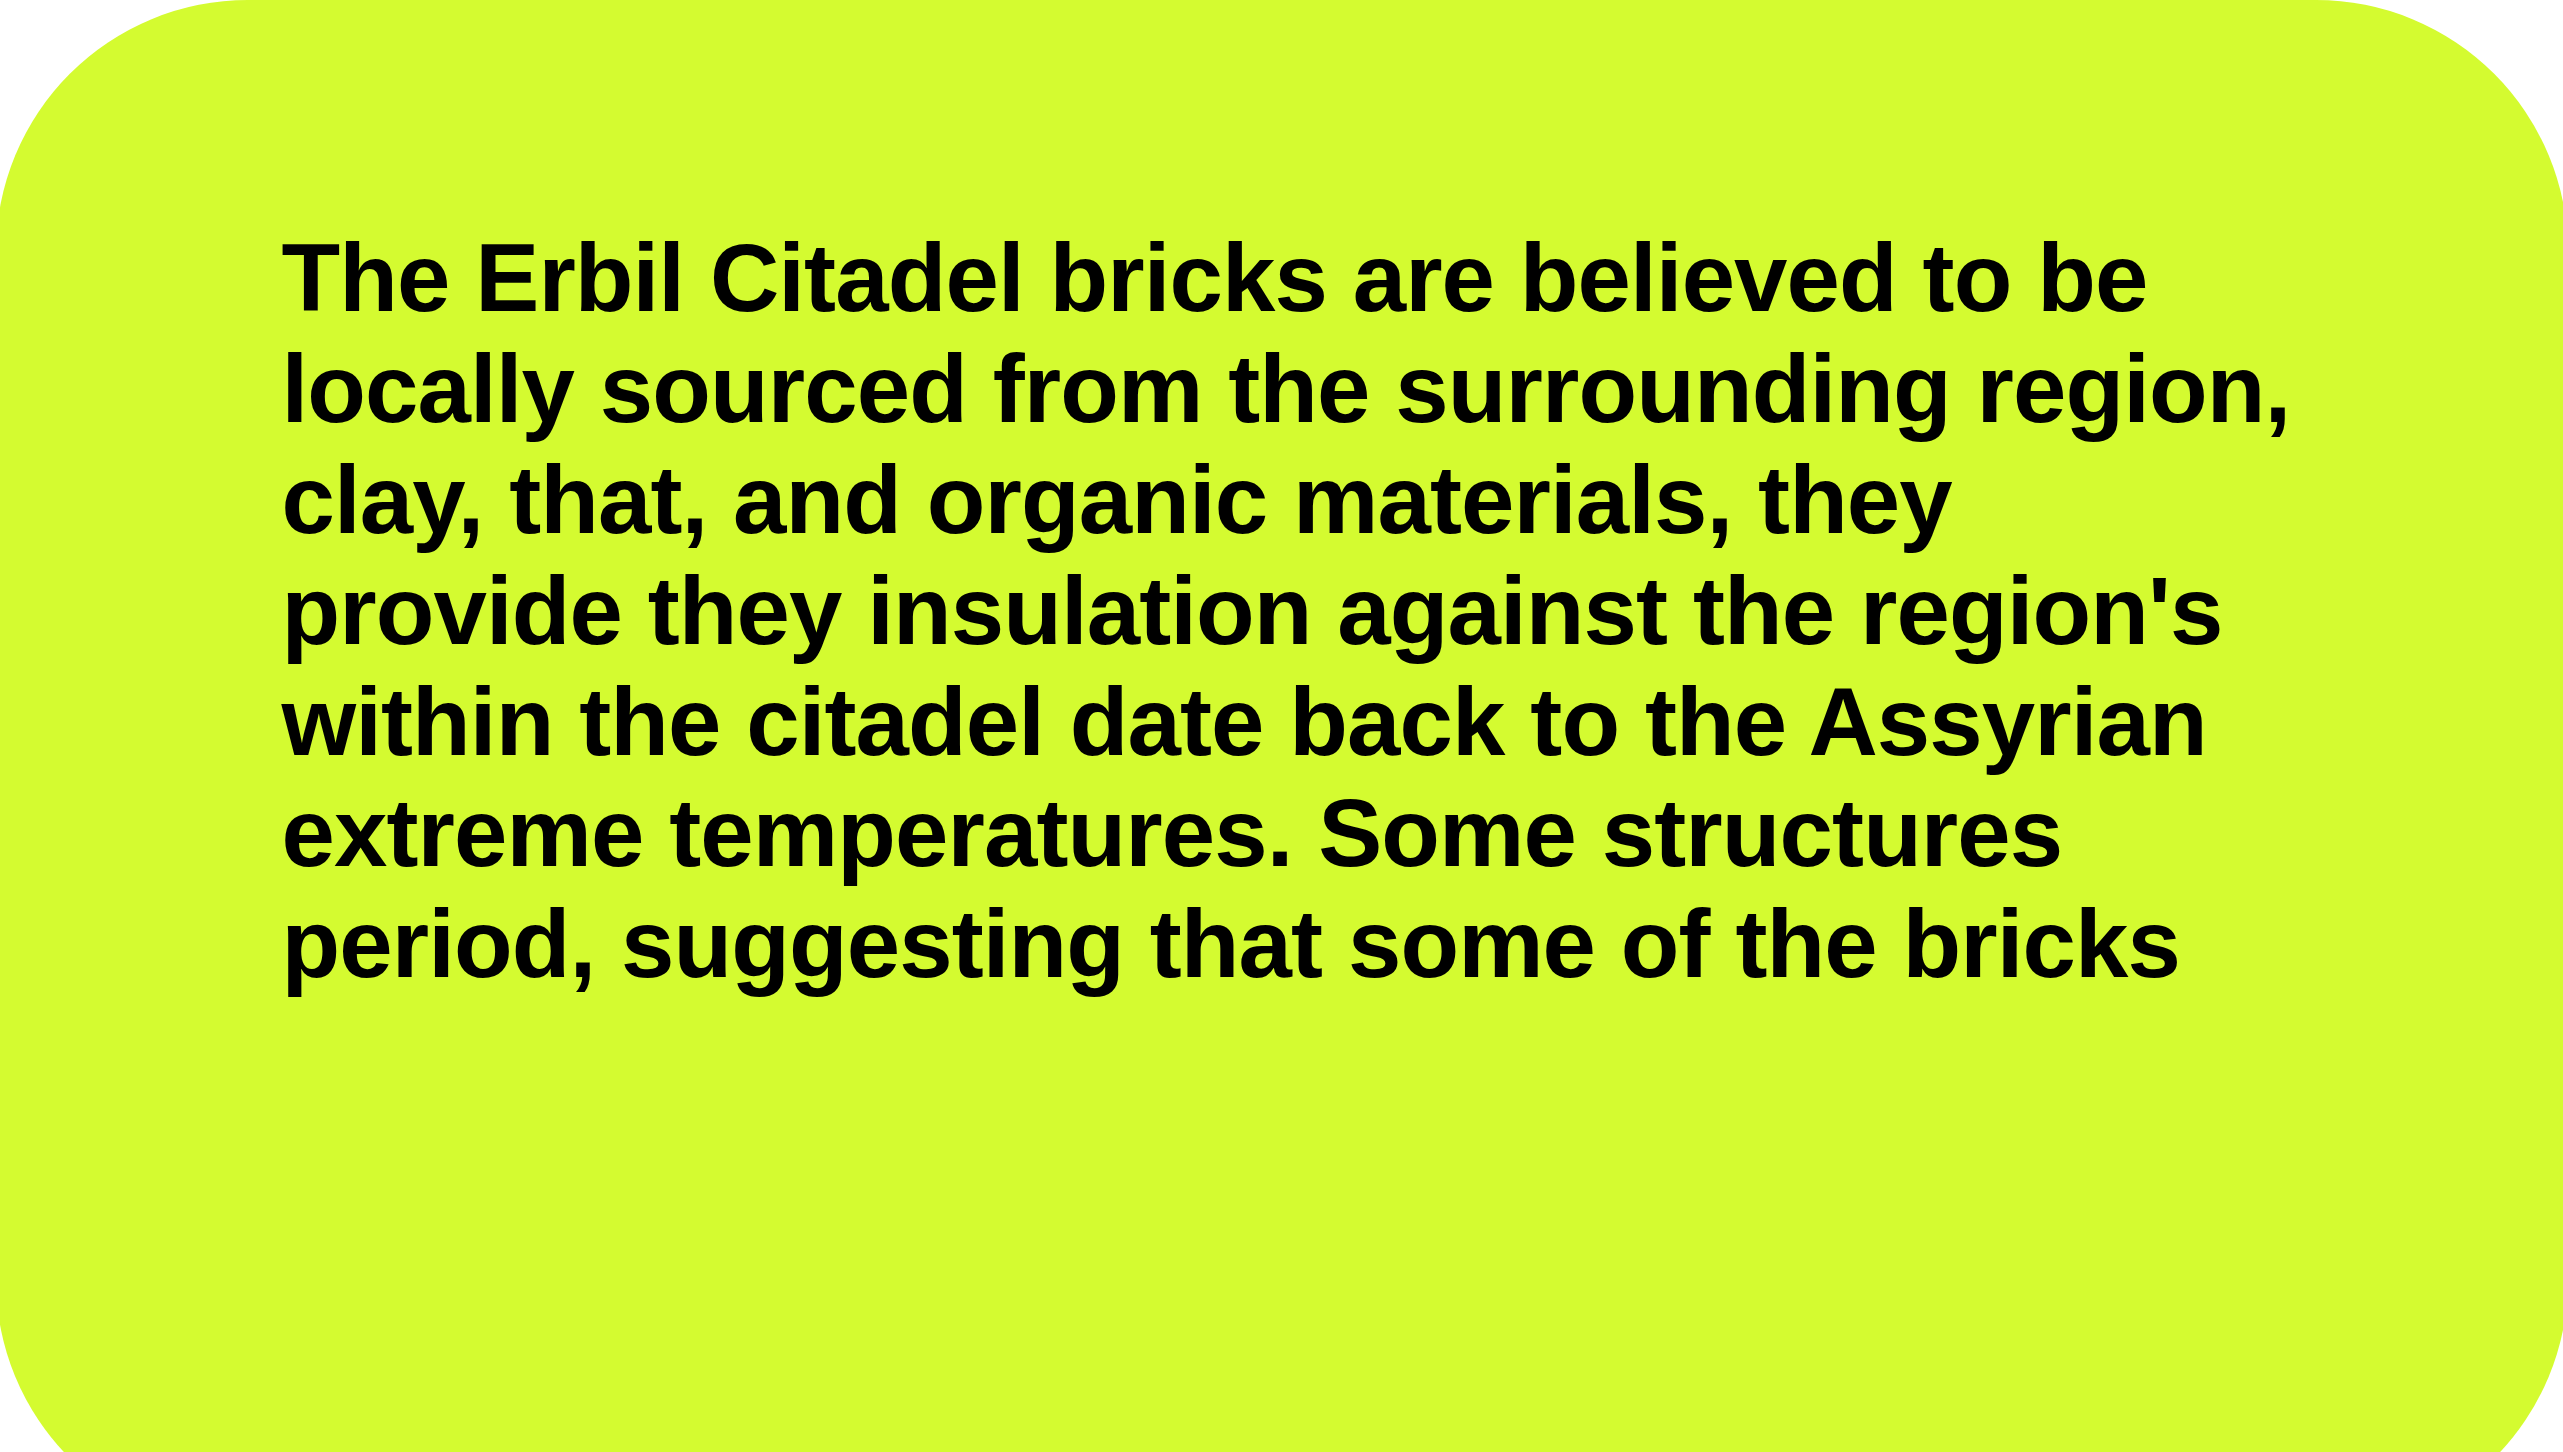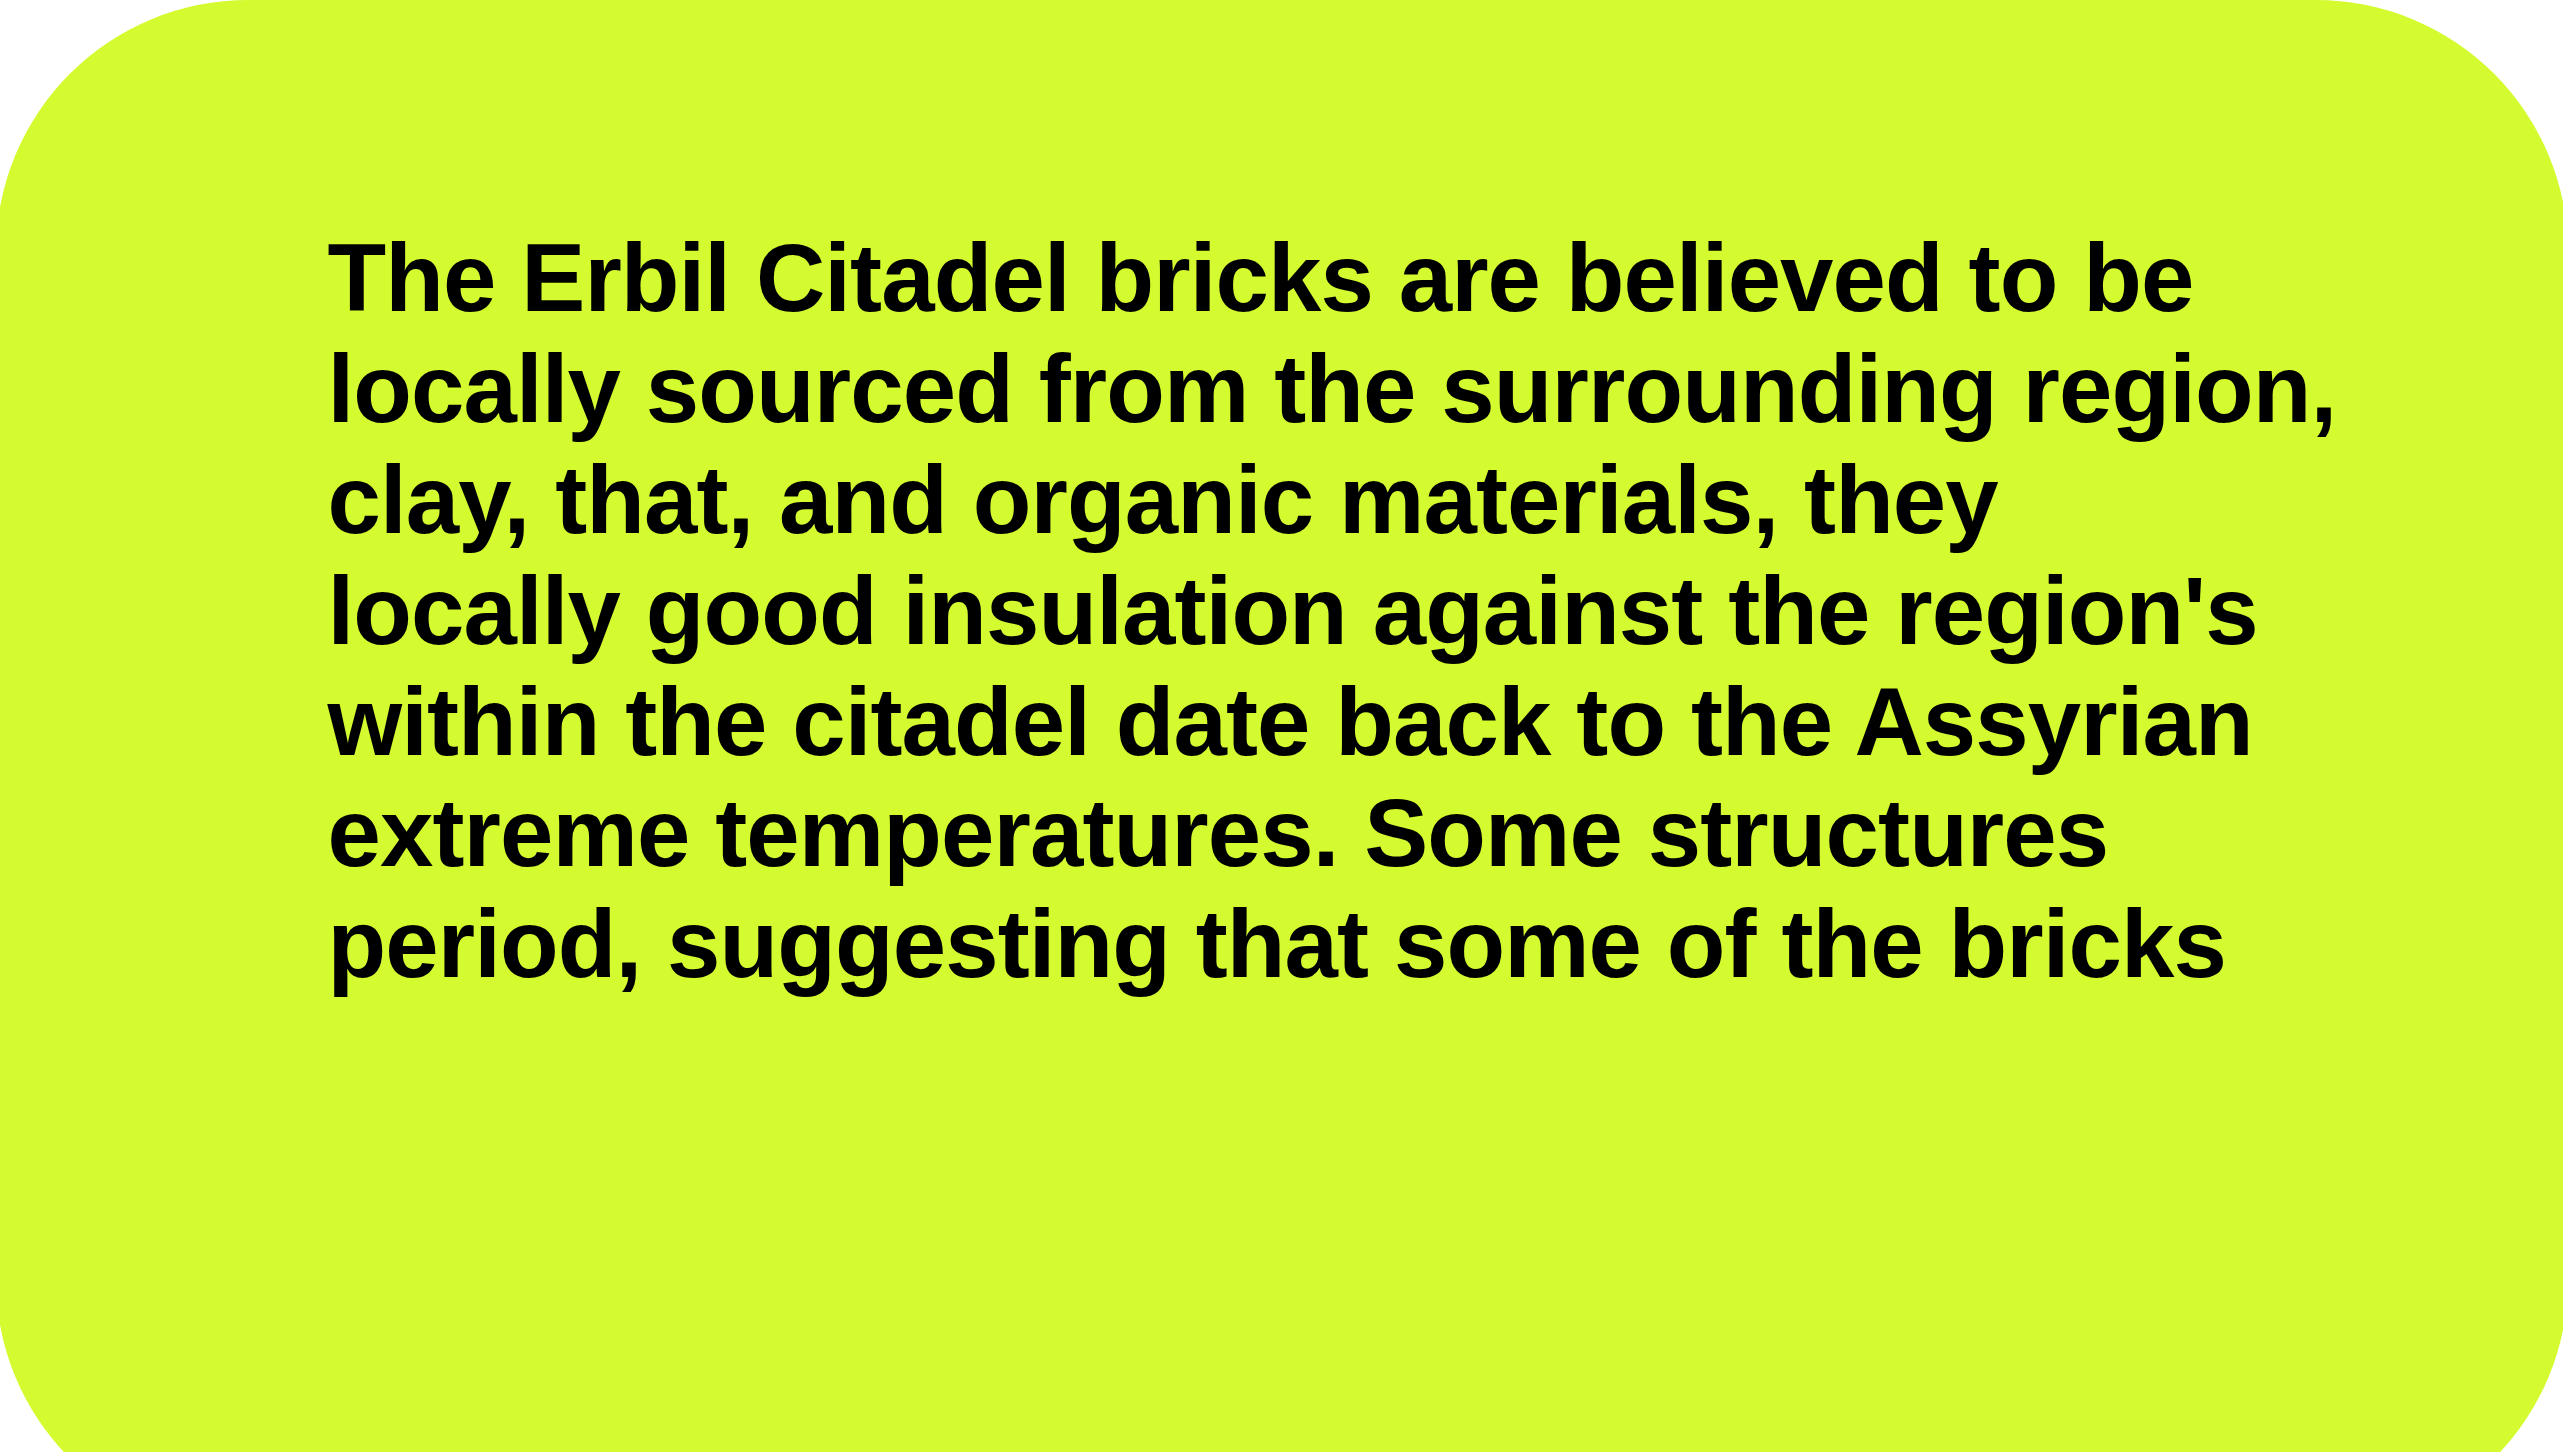--- a/index.html
+++ b/index.html
@@ -43,21 +43,20 @@
 
   .para-line {
     display: block;
     color: #000000;
     font-size: 96px;
     line-height: 111px;
     font-weight: 700;
     letter-spacing: -0.9px;
     white-space: pre;
     font-family: "Liberation Sans", "DejaVu Sans", sans-serif;
-    margin-left: 46px;
   }
 
   
   .sr-only {
     position: absolute;
     width: 0.8px;
     height: 0.8px;
     margin: -0.8px;
     padding: 0;
     overflow: hidden;
@@ -77,21 +76,21 @@
 
       <span class="sr-only">The Erbil Citadel bricks are believed to be locally sourced from the surrounding region, including the nearby mountains. Made from clay, sand, and organic materials, they provide good insulation against the region's extreme temperatures. Some structures within the citadel date back to the Assyrian period, suggesting that some of the bricks may be over 2,700 years old.</span>
 
       <span class="para-line">The Erbil Citadel bricks are believed to be</span>
 
       <span class="para-line">locally sourced from the surrounding region,</span>
 
 
       <span class="para-line">clay, that, and organic materials, they</span>
 
-      <span class="para-line">locally good insulation against the region's</span>
+      <span class="para-line">provide they insulation against the region's</span>
 
       <span class="para-line">within the citadel date back to the Assyrian</span>
 
       <span class="para-line">extreme temperatures. Some structures</span>
 
       <span class="para-line">period, suggesting that some of the bricks</span>
 
 
     </div>
 

